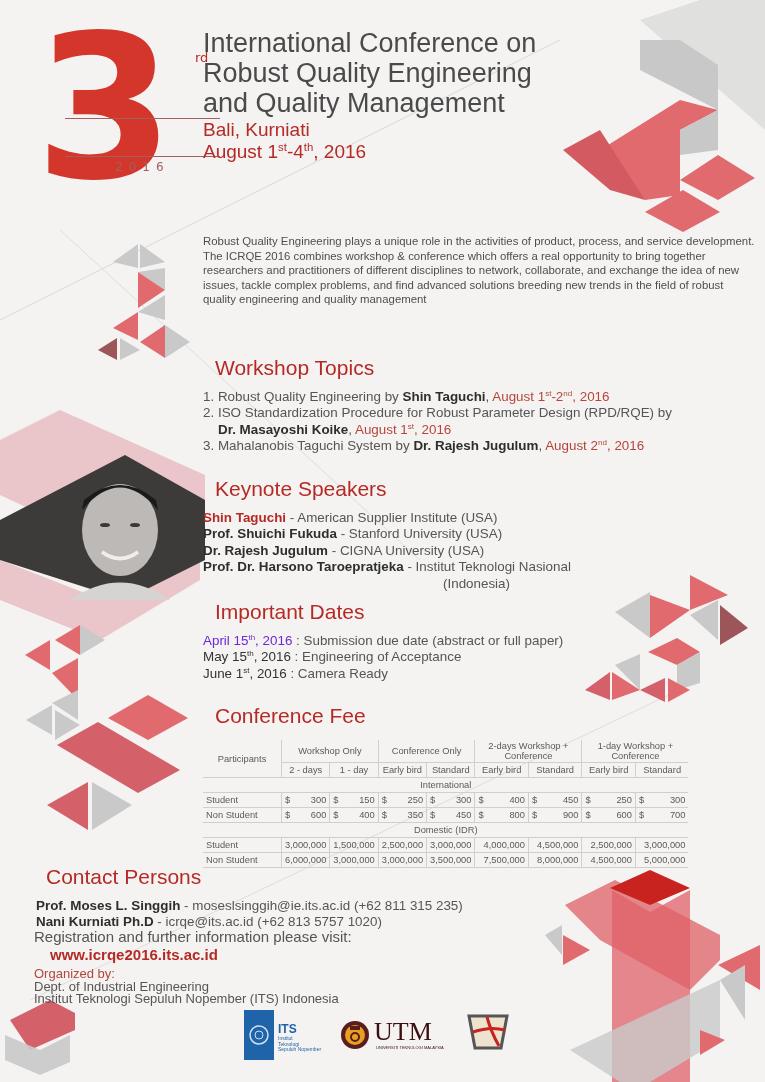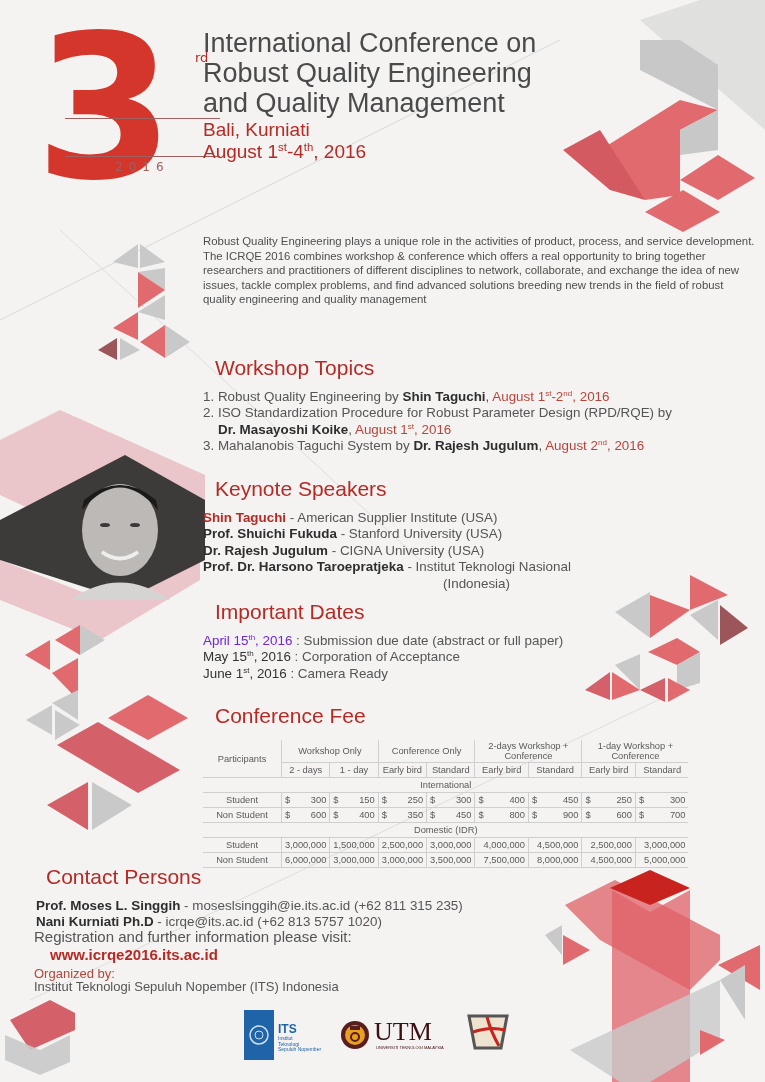--- a/index.html
+++ b/index.html
@@ -21,21 +21,21 @@
   .sec { font-family:"Liberation Sans", sans-serif; font-size:13.4px; line-height:16.5px; color:#555; }
   .sec b { color:#2e2e2e; }
   .sec .rdate { color:#b5453a; }
   .ws { left:203px; top:348px; width:560px; }
   .kn { left:203px; top:469px; width:560px; }
   .kn .list { }
   .kn .list .r { white-space:nowrap; }
   .dates { left:203px; top:592px; }
   .fee { left:203px; top:692px; }
   table.fees { border-collapse:collapse; font-family:"Liberation Sans", sans-serif; font-size:9.3px; color:#5a5a5a; margin-top:4px; }
-  table.fees td { border-right:1px solid #cfcfcf; border-bottom:1px solid #cfcfcf; padding:1px 3px; height:12px; white-space:nowrap;text-align:center; }
+  table.fees td { border-right:1px solid #cfcfcf; border-bottom:1px solid #cfcfcf; padding:1px 3px; height:12px; white-space:nowrap; }
   table.fees td:last-child { border-right:none; }
   table.fees .hdr td { text-align:center; }
   table.fees .grp td { text-align:center; }
   table.fees .num { text-align:right; }
   table.fees .dol { display:flex; justify-content:space-between; }
   .contact { left:34px; top:857px; width:520px; }
   .contact .lines { margin-left:2px; font-size:13.4px; line-height:16px; }
   .reg { left:34px; top:928px; font-family:"Liberation Sans", sans-serif; font-size:15px; color:#555; }
   .url { left:50px; top:946px; font-family:"Liberation Sans", sans-serif; font-weight:bold; font-size:15px; color:#b52a25; }
   .org { left:34px; top:968px; font-family:"Liberation Sans", sans-serif; font-size:13px; line-height:12.5px; color:#555; }
@@ -167,21 +167,21 @@
     <div class="r"><b>Prof. Shuichi Fukuda</b><span> - Stanford University (USA)</span></div>
     <div class="r"><b>Dr. Rajesh Jugulum</b><span> - CIGNA University (USA)</span></div>
     <div class="r"><b>Prof. Dr. Harsono Taroepratjeka</b><span> - Institut Teknologi Nasional</span></div>
     <div class="r" style="padding-left:240px">(Indonesia)</div>
   </div>
 </div>
 
 <div class="abs dates sec">
   <h2>Important Dates</h2>
   <div><b style="font-weight:normal;color:#6d28d9"><span>April 15</span><sup>th</sup><span>, 2016</span></b><span> : Submission due date (abstract or full paper)</span></div>
-  <div><b style="font-weight:normal;color:#333"><span>May 15</span><sup>th</sup><span>, 2016</span></b><span> : Corporation of Acceptance</span></div>
+  <div><b style="font-weight:normal;color:#333"><span>May 15</span><sup>th</sup><span>, 2016</span></b><span> : Engineering of Acceptance</span></div>
   <div><b style="font-weight:normal;color:#333"><span>June 1</span><sup>st</sup><span>, 2016</span></b><span> : Camera Ready</span></div>
 </div>
 
 <div class="abs fee">
   <h2>Conference Fee</h2>
   <table class="fees">
     <tbody>
         <tr class="hdr">
       <td rowspan="2" style="width:72px">Participants</td>
       <td colspan="2">Workshop Only</td>
@@ -338,20 +338,21 @@
   <div class="lines">
     <div><b>Prof. Moses L. Singgih</b><span> - moseslsinggih@ie.its.ac.id (+62 811 315 235)</span></div>
     <div><b>Nani Kurniati Ph.D</b><span> - icrqe@its.ac.id (+62 813 5757 1020)</span></div>
   </div>
 </div>
 <div class="abs reg">Registration and further information please visit:</div>
 <div class="abs url">www.icrqe2016.its.ac.id</div>
 
 <div class="abs org">
   <div class="lbl">Organized by:</div>
+  <div>Dept. of Industrial Engineering</div>
   <div>Institut Teknologi Sepuluh Nopember (ITS) Indonesia</div>
 </div>
 
 <div class="abs logos">
   <div class="abs" style="left:0;top:0;width:88px;height:50px;">
     <svg width="30" height="50" style="position:absolute;left:4px;top:0">
       <rect x="0" y="0" width="30" height="50" fill="#1f63a8"></rect>
       <circle cx="15" cy="25" r="9" fill="none" stroke="#cfe0f0" stroke-width="1.5"></circle>
       <circle cx="15" cy="25" r="4" fill="none" stroke="#cfe0f0" stroke-width="1"></circle>
     </svg>

